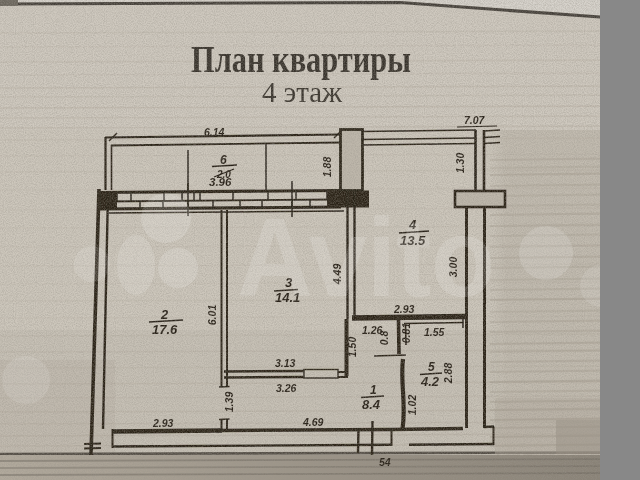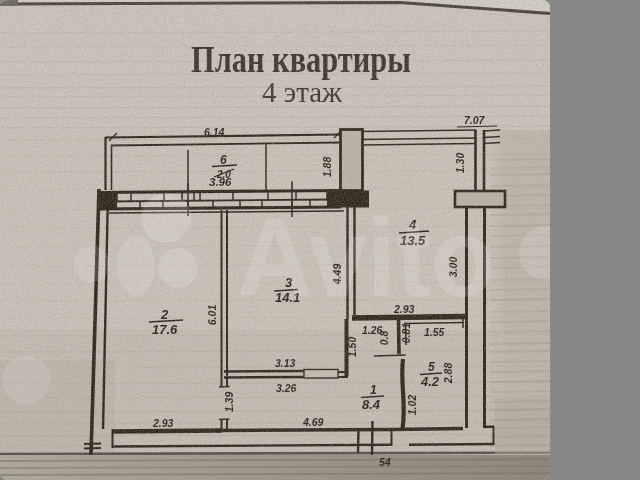--- a/index.html
+++ b/index.html
@@ -1,16 +1,16 @@
 <!DOCTYPE html>
 <html><head>
 <meta charset="utf-8">
 <style>
 html,body{margin:0;padding:0;background:#888;}
-#page{width:550px;height:480px;overflow:hidden;position:relative;border-radius:8px;}
+#page{width:600px;height:480px;overflow:hidden;position:relative;}
 svg{display:block;}
 text{font-family:"Liberation Sans",sans-serif;}
 .dim{font-size:10.5px;font-style:italic;font-weight:bold;fill:#261f16;}
 </style>
 </head>
 <body>
 <div id="page">
 <svg width="640" height="480" viewBox="0 0 640 480">
 <defs>
 <filter id="grain" x="0" y="0" width="100%" height="100%">

